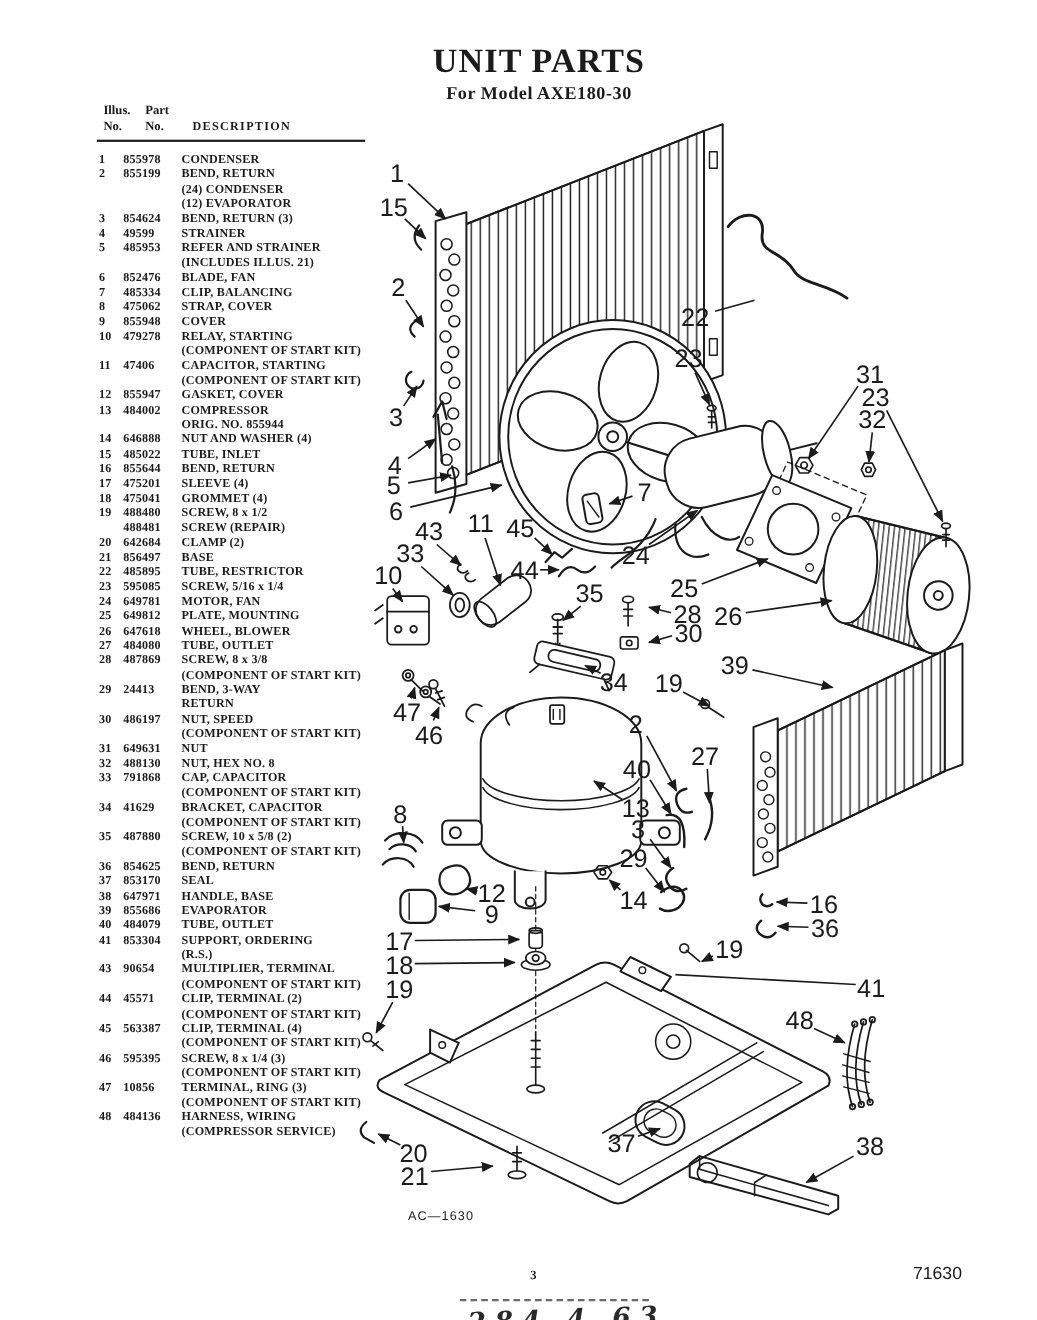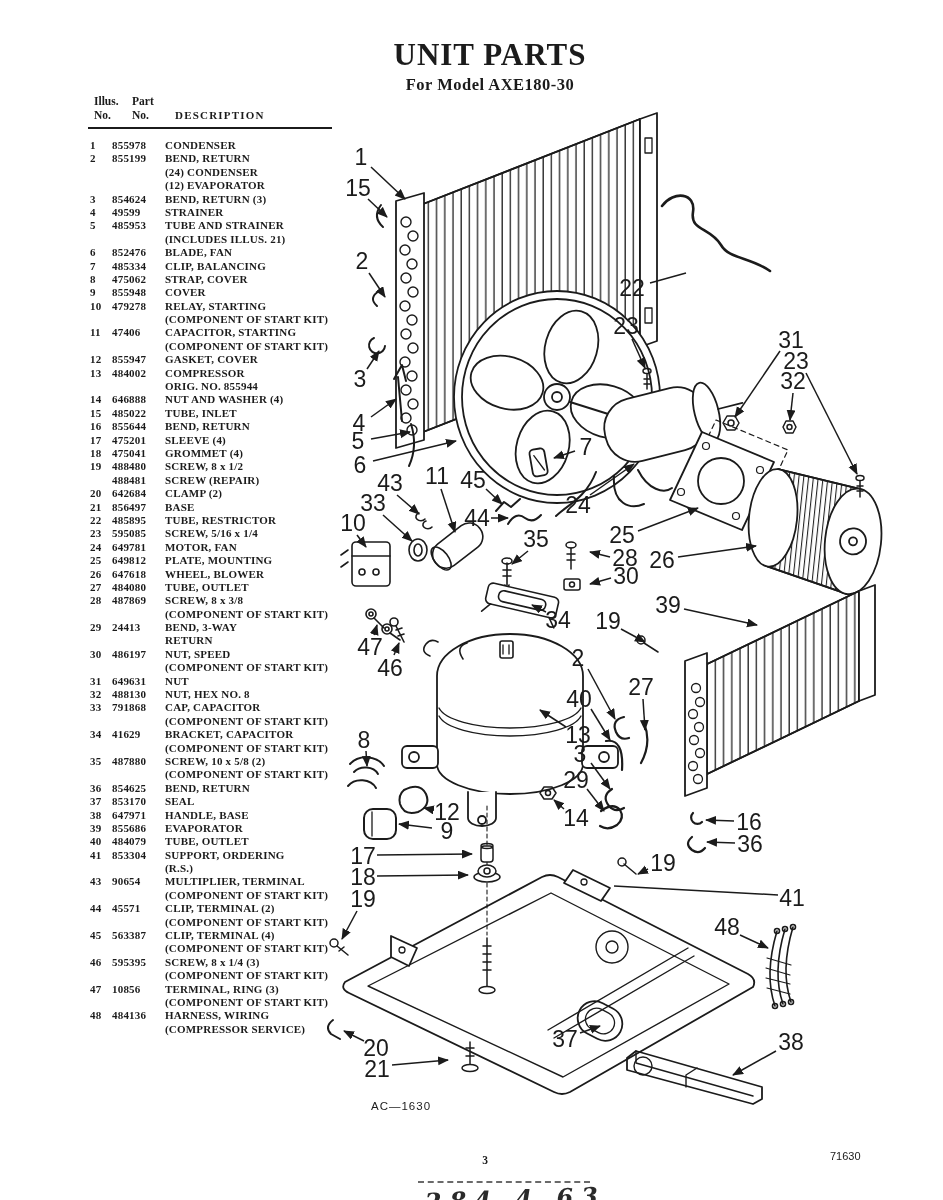--- a/index.html
+++ b/index.html
@@ -29,21 +29,21 @@
   .diagram{position:absolute;left:0;top:0;width:943px;height:1200px;}
   .cnum{font-family:"Liberation Sans", sans-serif;font-size:23px;fill:#1b1b1b;
         text-anchor:middle;dominant-baseline:central;}
   .leader{stroke:#1b1b1b;stroke-width:1.5;fill:none;}
   .diagram-code{position:absolute;left:356px;top:1100px;width:90px;text-align:center;
         font-family:"Liberation Sans", sans-serif;font-size:11.5px;font-weight:400;letter-spacing:1px;}
   .footer-note{position:absolute;left:180px;top:1126px;width:606px;text-align:center;
         font-family:"Liberation Sans", sans-serif;font-size:13px;font-weight:700;letter-spacing:2.2px;}
   .page-number{position:absolute;left:455px;top:1154px;width:60px;text-align:center;font-size:11.5px;font-weight:700;}
   .doc-number{position:absolute;left:830px;top:1150px;width:70px;text-align:left;
-        font-family:"Liberation Sans", sans-serif;font-size:11px;}
+        font-family:"Liberation Sans", sans-serif;font-size:16px;}
   .hand-rule{position:absolute;left:418px;top:1181px;width:172px;border-top:2px dashed #6a6a6a;}
   .handwriting{position:absolute;left:425px;top:1184px;width:200px;font-family:"DejaVu Serif", serif;
         font-style:italic;font-weight:700;font-size:24px;letter-spacing:8px;transform:rotate(-2deg);color:#2a2a2a;}
 </style>
 </head>
 <body>
 
 <div class="page">
 
   <div class="title-block">
@@ -87,21 +87,21 @@
           <span class="c-desc">BEND, RETURN (3)</span>
         </div>
         <div class="trow">
           <span class="c-no">4</span>
           <span class="c-part">49599</span>
           <span class="c-desc">STRAINER</span>
         </div>
         <div class="trow">
           <span class="c-no">5</span>
           <span class="c-part">485953</span>
-          <span class="c-desc">TUBE AND STRAINER</span>
+          <span class="c-desc">REFER AND STRAINER</span>
         </div>
         <div class="trow">
           <span class="c-no"></span>
           <span class="c-part"></span>
           <span class="c-desc">(INCLUDES ILLUS. 21)</span>
         </div>
         <div class="trow">
           <span class="c-no">6</span>
           <span class="c-part">852476</span>
           <span class="c-desc">BLADE, FAN</span>

